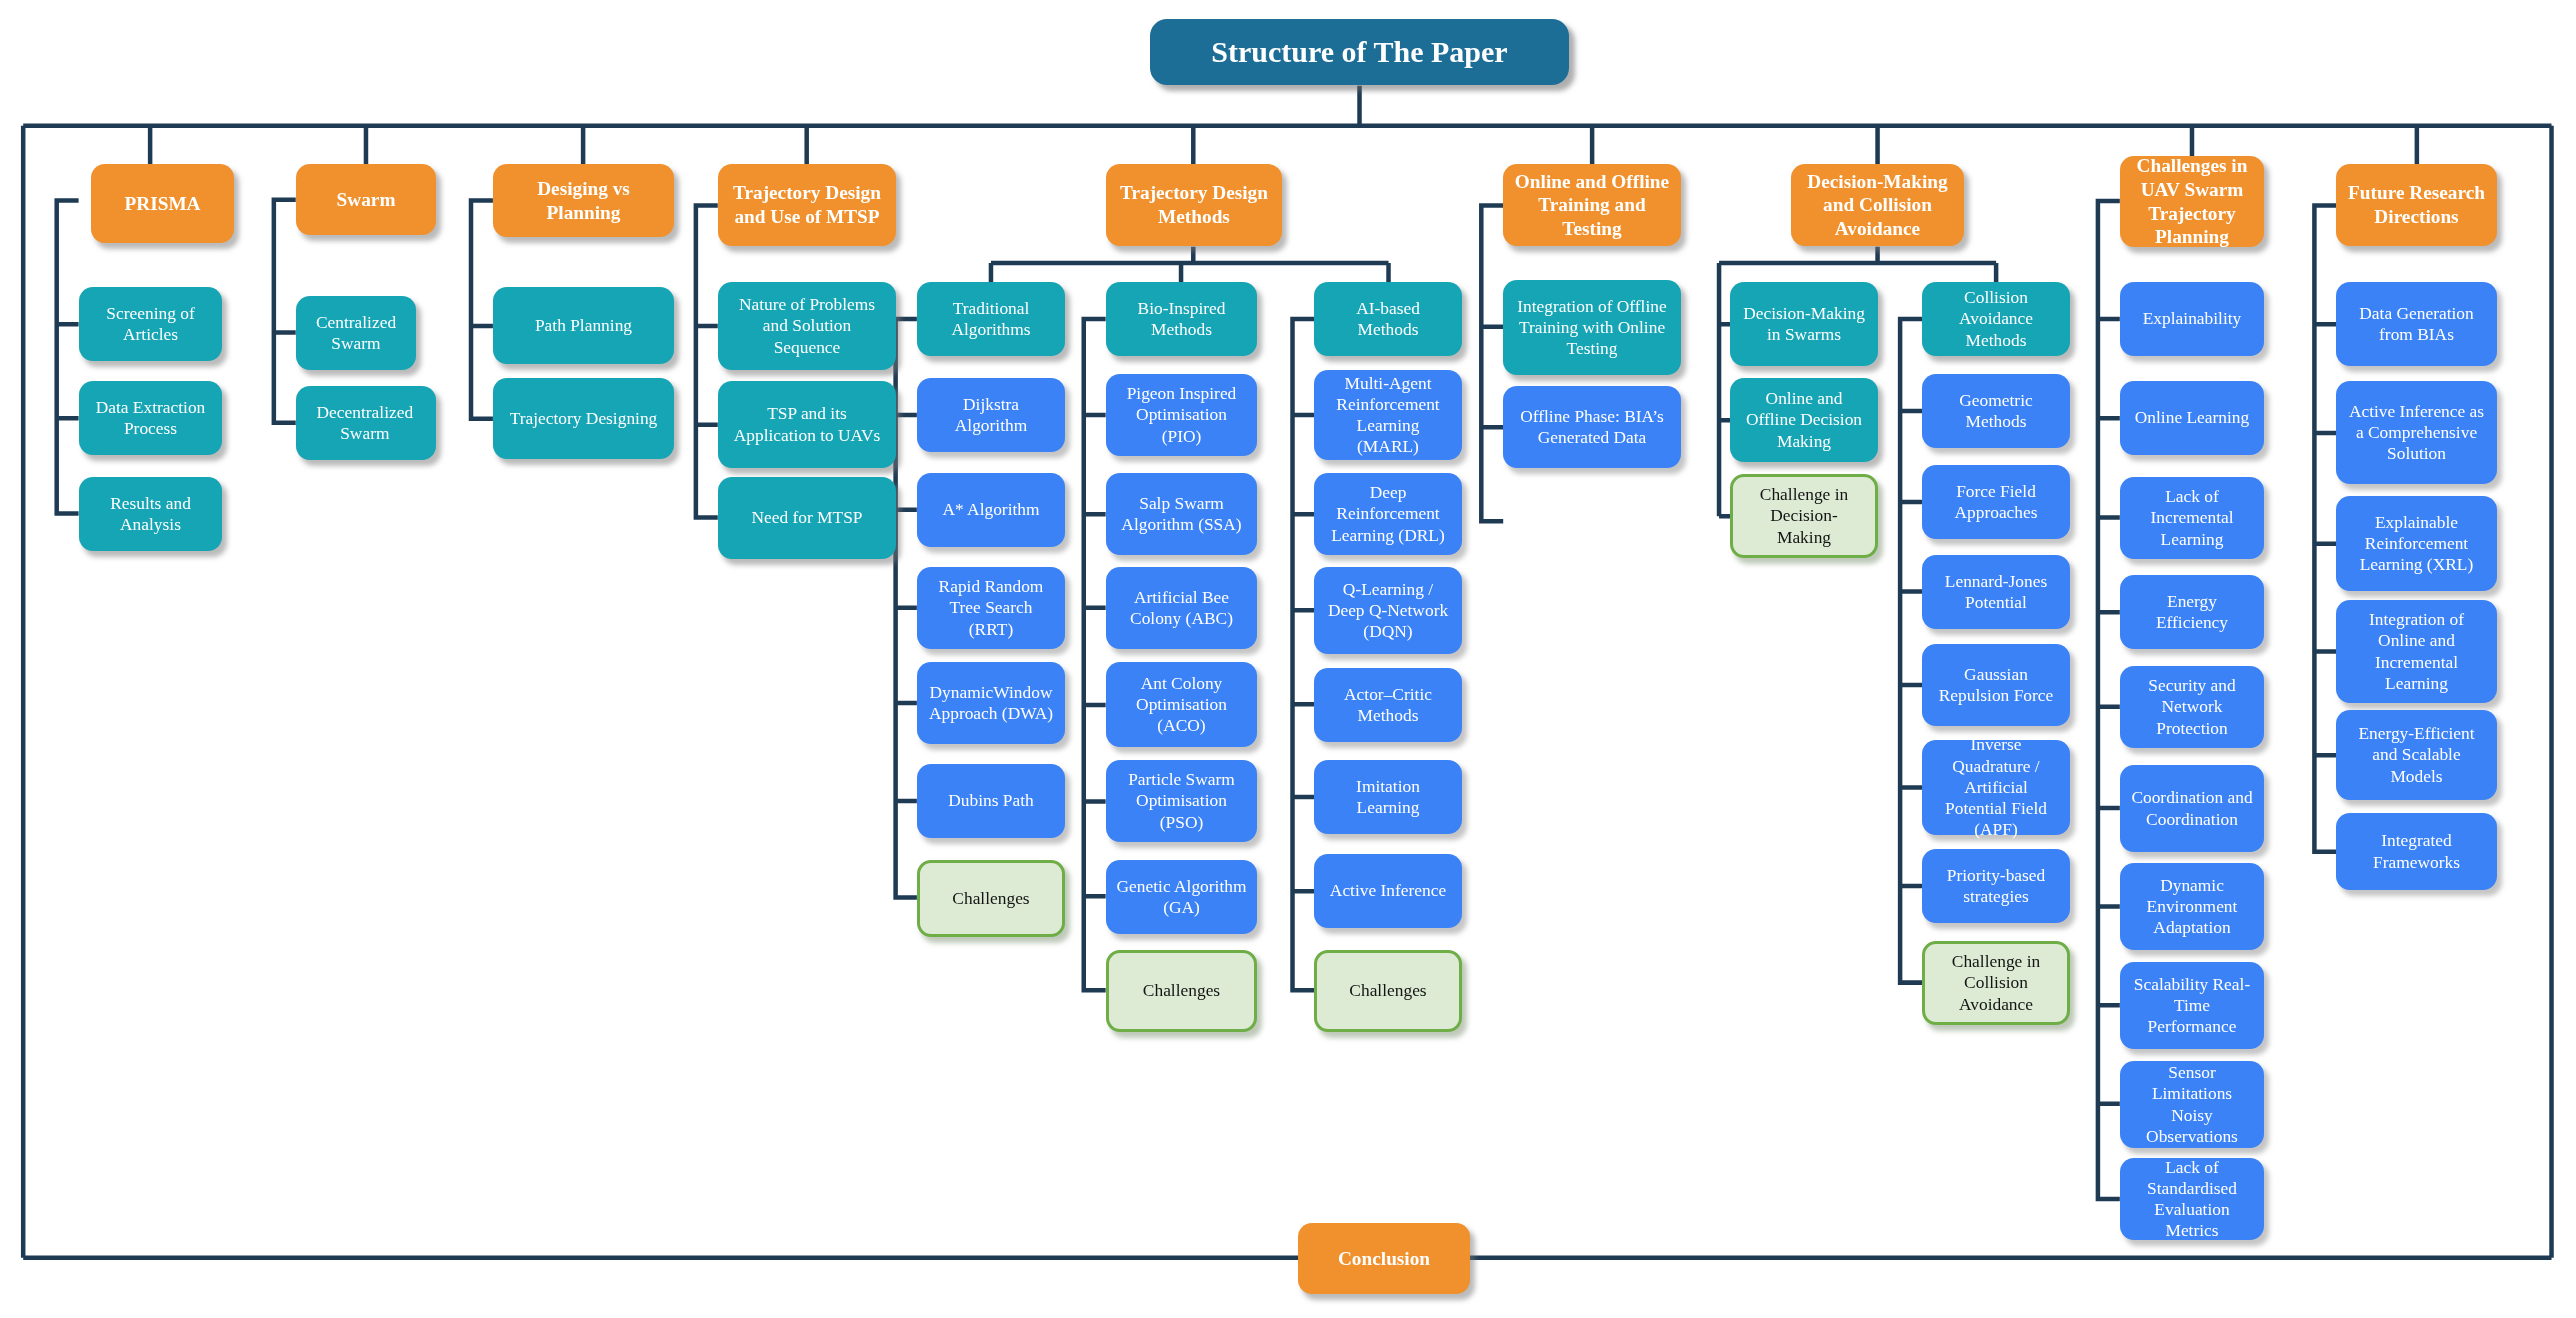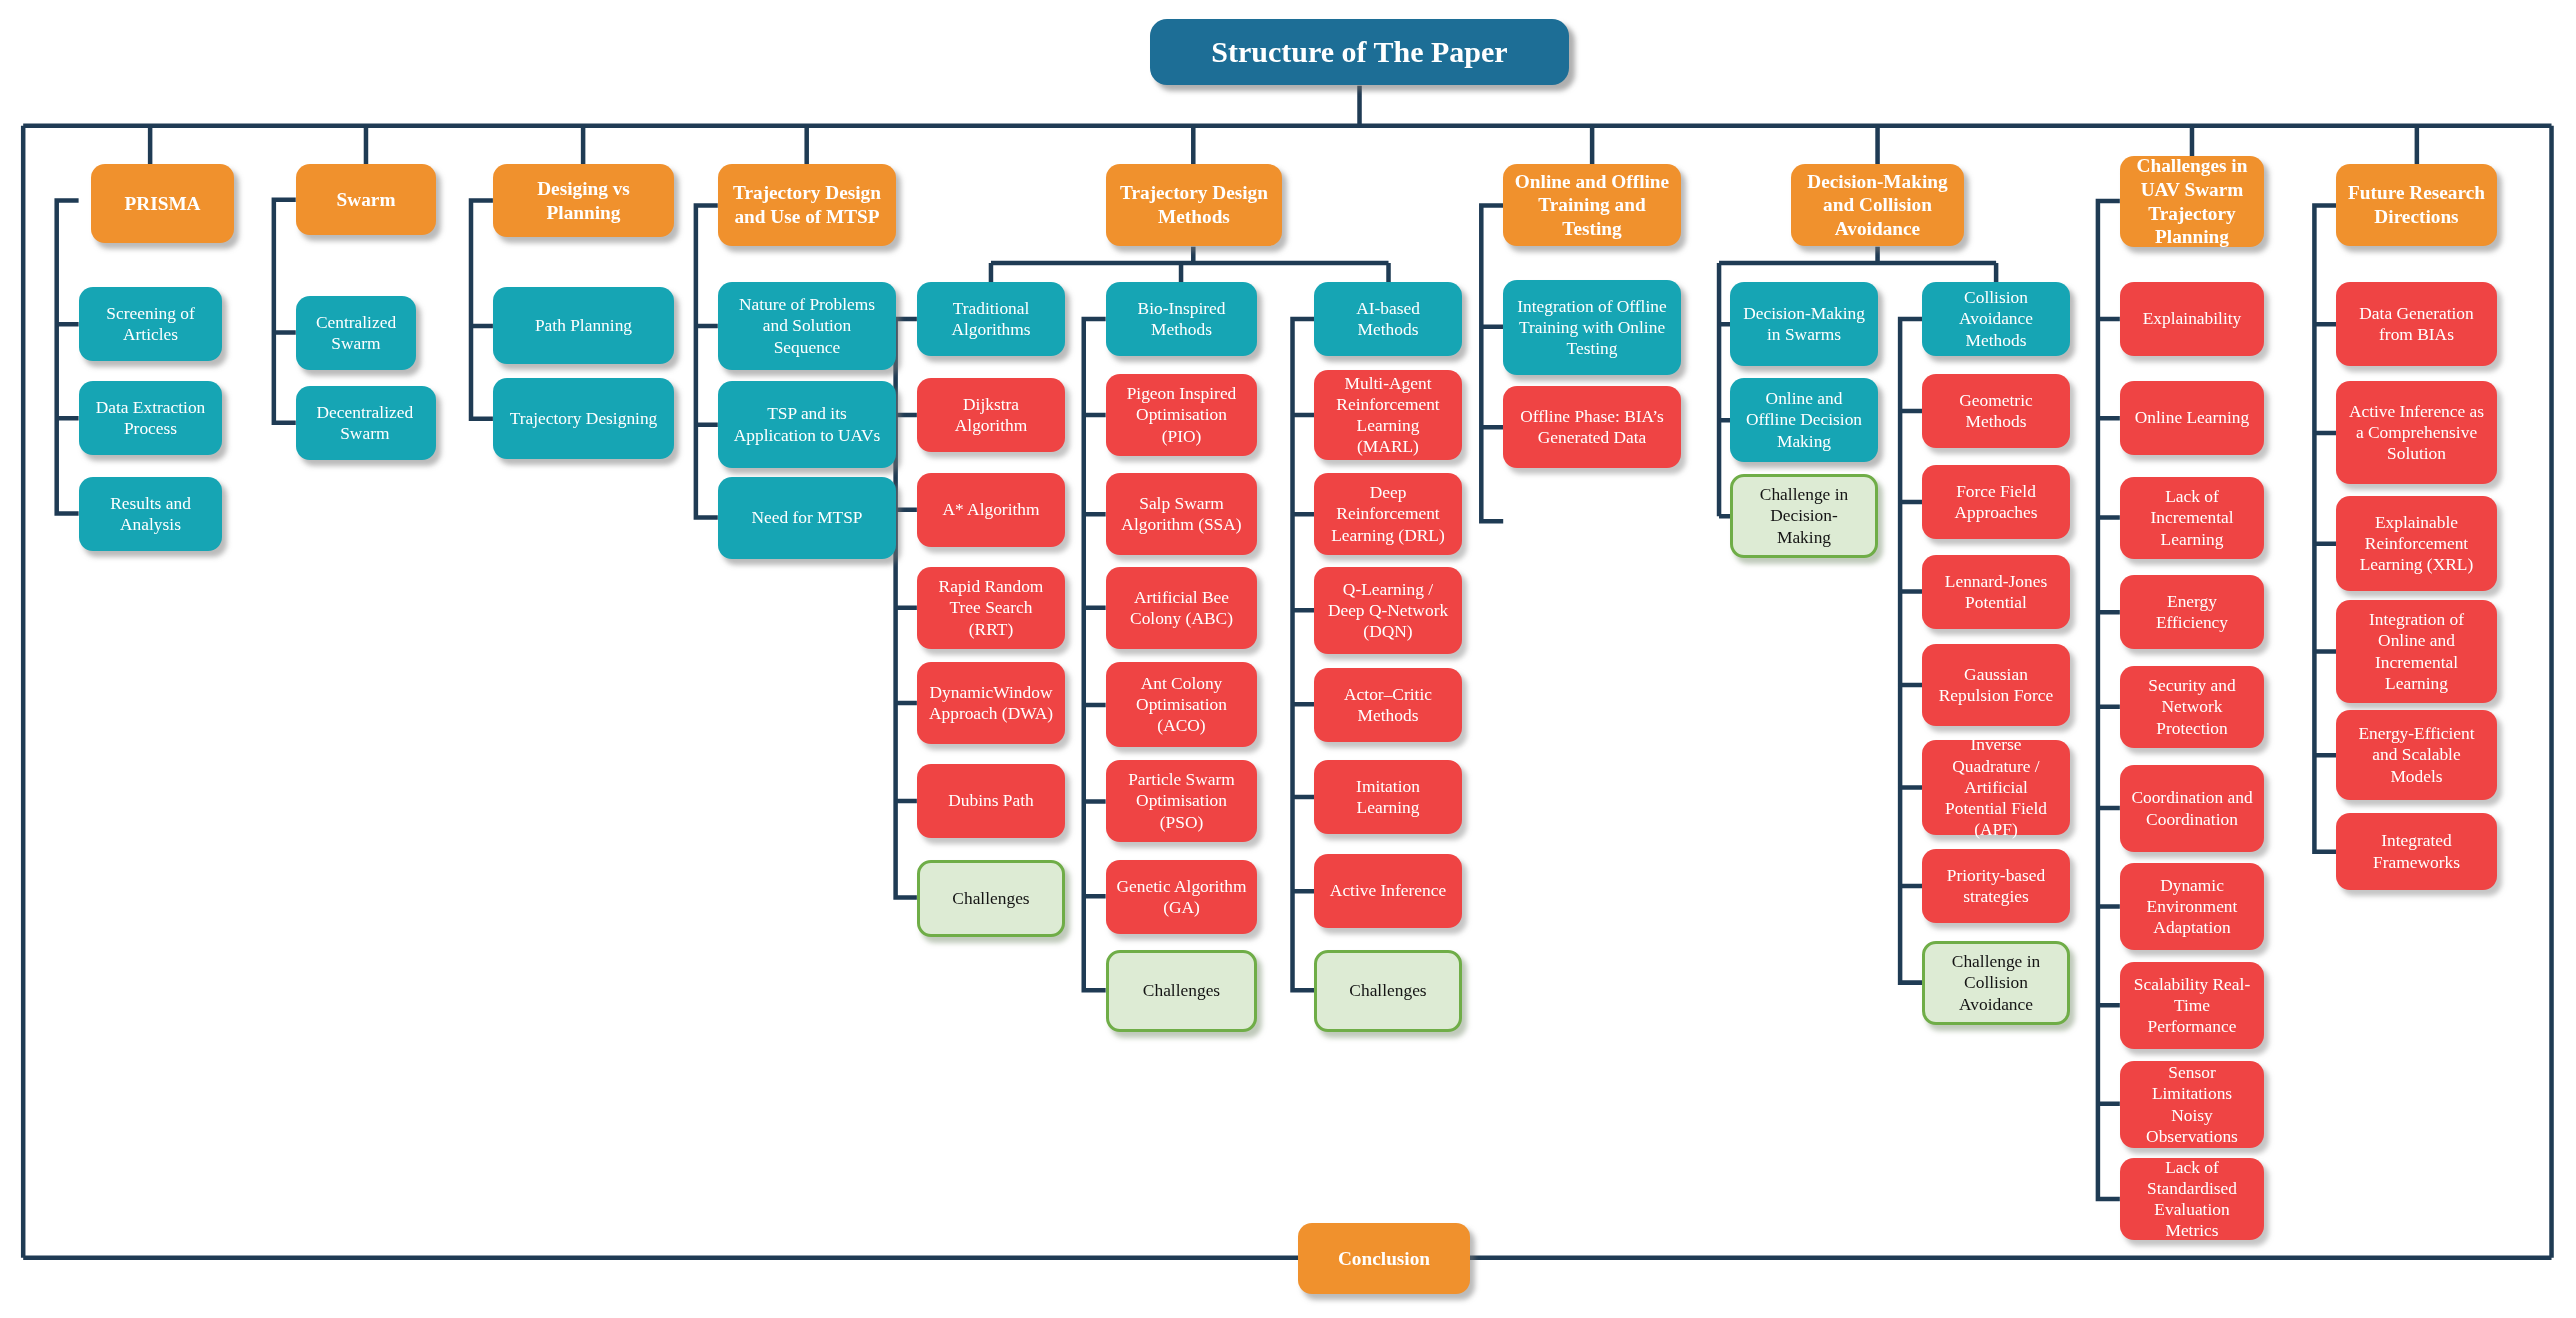--- a/index.html
+++ b/index.html
@@ -6,21 +6,21 @@
   #canvas{position:relative;width:2576px;height:1319px;background:#ffffff;overflow:hidden;
           font-family:"Liberation Serif", serif;}
   svg.wires{position:absolute;left:0;top:0;}
   .node{position:absolute;display:flex;align-items:center;justify-content:center;text-align:center;
         border-radius:14px;color:#ffffff;padding:3.9px 10.3px;box-sizing:border-box;line-height:1.22;}
   .blue{background:#1D6E96;font-weight:bold;font-size:30px;border-radius:17px;
         box-shadow:5.2px 5.8px 5.8px rgba(110,110,110,.55);}
   .orange{background:#F0912D;font-weight:bold;font-size:19.3px;
         box-shadow:4.5px 5.2px 5.2px rgba(120,120,120,.5);}
   .teal{background:#16A5B4;font-size:17.4px;box-shadow:4.5px 5.2px 5.2px rgba(120,120,120,.5);}
-  .gray{background:#ef4444;font-size:17.4px;box-shadow:4.5px 5.2px 5.2px rgba(150,150,150,.55);}
+  .gray{background:#3b82f6;font-size:17.4px;box-shadow:4.5px 5.2px 5.2px rgba(150,150,150,.55);}
   .green{background:#DDEBD4;border:3.2px solid #6FAD47;color:#141414;font-size:17.4px;
         box-shadow:4.5px 5.2px 5.2px rgba(130,150,120,.5);}
 </style>
 </head>
 <body>
 
 <div id="canvas">
 
   <svg class="wires" width="2576" height="1319" viewBox="0 0 3998 2047">
     <g fill="none" stroke="#1F3B54" stroke-width="7">

